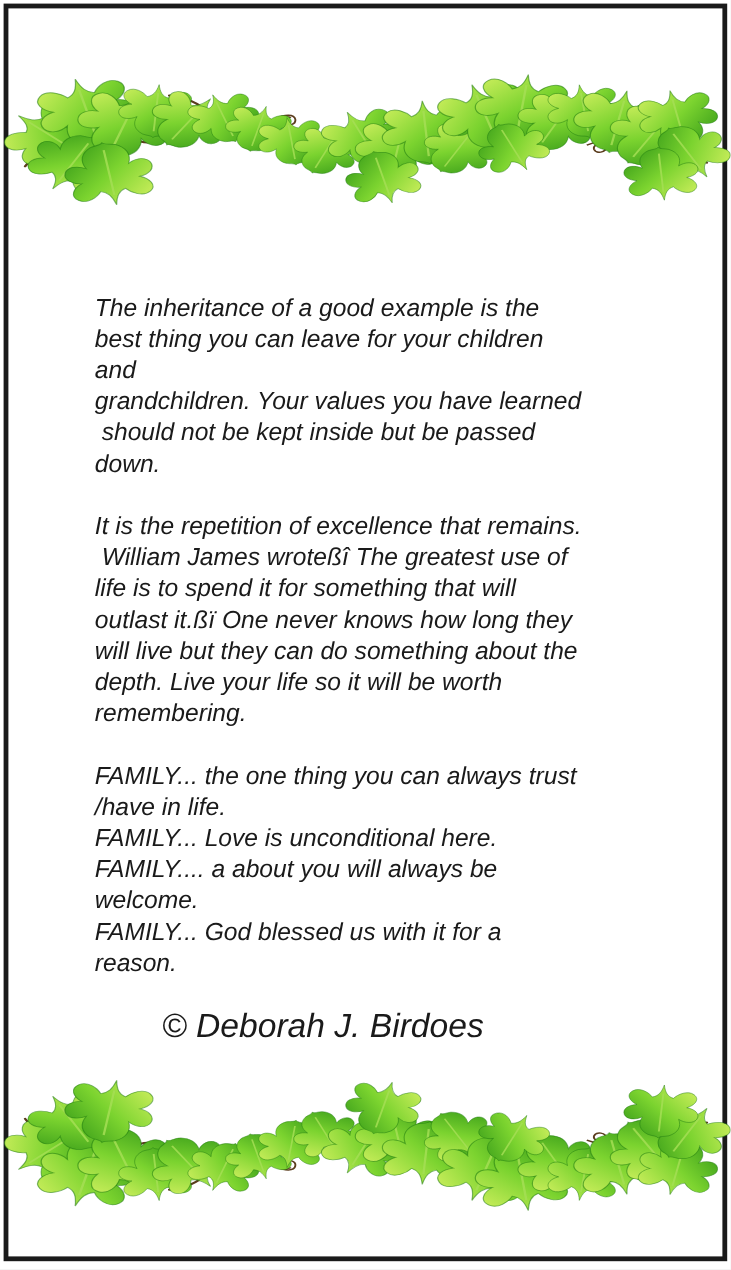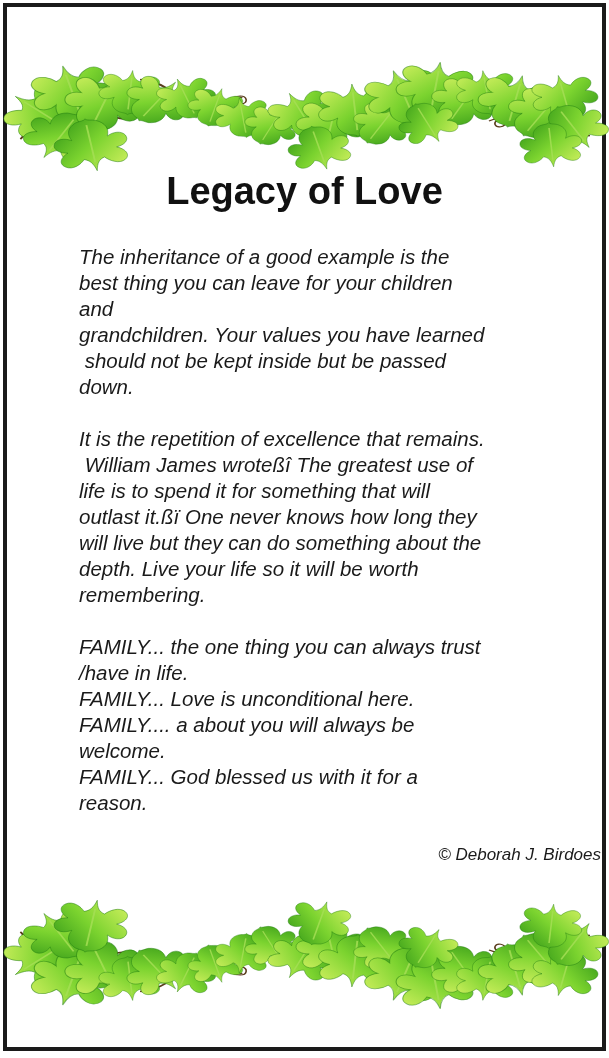--- a/index.html
+++ b/index.html
@@ -16,21 +16,21 @@
   .garland-bottom{top:890px;}
   .title{
     position:absolute;top:163px;left:0;width:100%;margin:0;
     text-align:center;font-size:38px;font-weight:bold;color:#111111;
   }
   .bodytext{
     position:absolute;left:72px;top:237px;width:522px;
     font-style:italic;font-size:20.5px;line-height:26px;color:#1a1a1a;
   }
   .para{margin:0 0 26px 0;white-space:pre-wrap;}
-  .attribution{margin:0 0 0 56px;white-space:pre-wrap;font-style:italic;font-size:17px;color:#1a1a1a;text-align:right;}
+  .attribution{margin:0 0 0 56px;white-space:pre-wrap;font-style:italic;font-size:28px;color:#1a1a1a;}
   .vine{stroke:#5b3d1e;stroke-width:2.2;fill:none;stroke-linecap:round;}
   .leafvein{stroke:#a4de55;stroke-width:2;opacity:.85;fill:none;}
 </style>
 </head>
 <body>
 
 <div class="canvas">
   <div class="card">
 
     <svg class="garland garland-top" viewBox="0 0 580 160" preserveAspectRatio="none">
@@ -82,21 +82,20 @@
           <use href="#leaf" transform="translate(500,62) rotate(12) scale(0.95)"></use>
           <use href="#leaf" transform="translate(526,80) rotate(32) scale(0.9)"></use>
           <use href="#leaf" transform="translate(550,58) rotate(-12) scale(0.85)"></use>
           <use href="#leaf" transform="translate(558,96) rotate(150) scale(0.85)"></use>
           <use href="#leaf" transform="translate(536,120) rotate(175) scale(0.8)"></use>
         </g>
       </defs>
       <use href="#garland"></use>
     </svg>
 
-    <h1 class="title">Legacy of Love</h1>
 
     <div class="bodytext">
       <p class="para">The inheritance of a good example is the
 best thing you can leave for your children
 and
 grandchildren. Your values you have learned
  should not be kept inside but be passed
 down.</p>
       <p class="para">It is the repetition of excellence that remains.
  William James wroteßî The greatest use of

